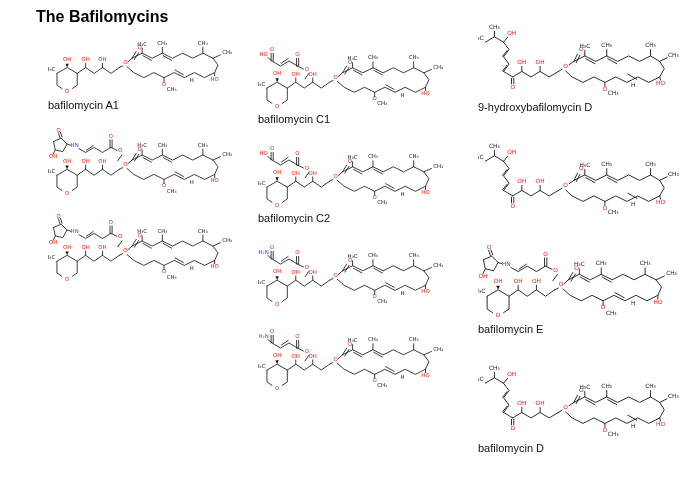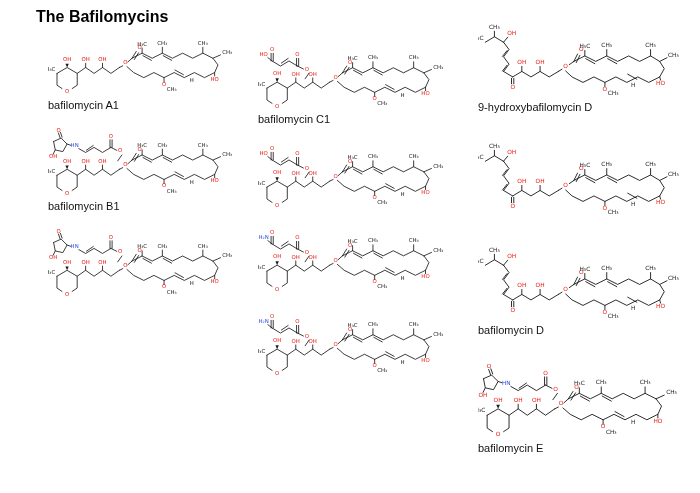--- a/index.html
+++ b/index.html
@@ -116,21 +116,20 @@
               <text x="135" y="22" fill="#1a1a1a">CH₃</text>
               <text x="183" y="22" fill="#1a1a1a">CH₃</text>
               <text x="111" y="23" fill="#1a1a1a">H₃C</text>
               <text x="212" y="33" fill="#1a1a1a">CH₃</text>
               <text x="197" y="64.5" fill="#e8190f">HO</text>
               <text x="137" y="70.5" fill="#e8190f">O</text>
               <text x="146" y="76.5" fill="#1a1a1a">CH₃</text>
               <text x="170" y="66" fill="#1a1a1a">H</text>
             </g>
           </svg></div>
-    <figcaption class="caption">bafilomycin B1</figcaption>
   </figure>
 
   <figure class="compound">
     <div class="structure"><svg viewBox="0 0 230 83" width="195" height="70" xmlns="http://www.w3.org/2000/svg">
             <g stroke="#1a1a1a" stroke-width="1" fill="none" stroke-linecap="round">
               <polyline points="6,16 15,12 22,19 17,28 8,26 6,16"></polyline>
               <polyline points="13.7,11.5 11.7,5.8"></polyline>
               <polyline points="16.1,10.8 14.1,5.1"></polyline>
               <polyline points="8,26 5.5,31"></polyline>
               <polyline points="22,19 26.5,20.5"></polyline>
@@ -293,20 +292,21 @@
               <text x="135" y="18" fill="#1a1a1a">CH₃</text>
               <text x="183" y="18" fill="#1a1a1a">CH₃</text>
               <text x="111" y="19" fill="#1a1a1a">H₃C</text>
               <text x="212" y="29" fill="#1a1a1a">CH₃</text>
               <text x="197" y="60.5" fill="#e8190f">HO</text>
               <text x="137" y="66.5" fill="#e8190f">O</text>
               <text x="146" y="72.5" fill="#1a1a1a">CH₃</text>
               <text x="170" y="62" fill="#1a1a1a">H</text>
             </g>
           </svg></div>
+    <figcaption class="caption">bafilomycin C2</figcaption>
   </figure>
 
   <figure class="compound">
     <div class="structure"><svg viewBox="0 0 230 79" width="196" height="67" xmlns="http://www.w3.org/2000/svg">
             <g stroke="#1a1a1a" stroke-width="1" fill="none" stroke-linecap="round">
               <polyline points="11,16 16,20"></polyline>
               <polyline points="14.9,20 14.9,11"></polyline>
               <polyline points="17.4,20 17.4,11"></polyline>
               <polyline points="16,20 26,26 36,20 46,26"></polyline>
               <polyline points="27,22.5 35,17"></polyline>
@@ -511,72 +511,20 @@
               <text x="141" y="27" fill="#1a1a1a">CH₃</text>
               <text x="189" y="27" fill="#1a1a1a">CH₃</text>
               <text x="117" y="28" fill="#1a1a1a">H₃C</text>
               <text x="214" y="38" fill="#1a1a1a">CH₃</text>
               <text x="200" y="69" fill="#e8190f">HO</text>
               <text x="139" y="75" fill="#e8190f">O</text>
               <text x="148" y="80" fill="#1a1a1a">CH₃</text>
               <text x="170" y="71" fill="#1a1a1a">H</text>
             </g>
           </svg></div>
-  </figure>
-
-  <figure class="compound">
-    <div class="structure"><svg viewBox="0 0 230 84" width="210" height="77" xmlns="http://www.w3.org/2000/svg">
-            <g stroke="#1a1a1a" stroke-width="1" fill="none" stroke-linecap="round">
-              <polyline points="8,22 18,16 28,22"></polyline>
-              <polyline points="18,16 18,10"></polyline>
-              <polyline points="28,22 32.5,16.5"></polyline>
-              <polyline points="28,22 34,30 28,38 34,46 28,54"></polyline>
-              <polyline points="31.8,31.2 26.8,37.5"></polyline>
-              <polyline points="31.8,47.2 26.8,53.5"></polyline>
-              <polyline points="28,54 38,60"></polyline>
-              <polyline points="36.7,61.5 36.7,67.5"></polyline>
-              <polyline points="39.2,61.5 39.2,67.5"></polyline>
-              <polyline points="38,60 48,54 58,60 68,54 78,60 88,54"></polyline>
-              <polyline points="48,54 48,48.5"></polyline>
-              <polyline points="68,54 68,48.5"></polyline>
-              <polyline points="88,54 92,51.5"></polyline>
-              <polyline points="100,46.5 105,43"></polyline>
-              <polyline points="105,43 109,35"></polyline>
-              <polyline points="107.6,44.3 111.6,36.3"></polyline>
-              <polyline points="105,43 117,37 129,43 141,37 153,43 165,37 177,43 189,37 199,43 204,51 199,60 187,66 175,60 163,66 151,60 139,66 127,60 115,66 103,60 96,53.5"></polyline>
-              <polyline points="118,40 128,45.5"></polyline>
-              <polyline points="142,40 152,45.5"></polyline>
-              <polyline points="164,57 174,62.5"></polyline>
-              <polyline points="141,37 141,30"></polyline>
-              <polyline points="189,37 189,30"></polyline>
-              <polyline points="117,37 117,31"></polyline>
-              <polyline points="199,43 207,39"></polyline>
-              <polyline points="199,60 200,63.5"></polyline>
-              <polyline points="139,66 139,70.5"></polyline>
-            </g>
-            <g text-anchor="middle" stroke="none">
-              <text x="6" y="20" fill="#1a1a1a" text-anchor="end">H₃C</text>
-              <text x="18" y="7.5" fill="#1a1a1a">CH₃</text>
-              <text x="37" y="14.5" fill="#e8190f">OH</text>
-              <text x="38" y="73" fill="#e8190f">O</text>
-              <text x="48" y="45.5" fill="#e8190f">OH</text>
-              <text x="68" y="45.5" fill="#e8190f">OH</text>
-              <text x="96" y="50" fill="#e8190f">O</text>
-              <text x="113" y="32" fill="#e8190f">O</text>
-              <text x="141" y="27" fill="#1a1a1a">CH₃</text>
-              <text x="189" y="27" fill="#1a1a1a">CH₃</text>
-              <text x="117" y="28" fill="#1a1a1a">H₃C</text>
-              <text x="214" y="38" fill="#1a1a1a">CH₃</text>
-              <text x="200" y="69" fill="#e8190f">HO</text>
-              <text x="139" y="75" fill="#e8190f">O</text>
-              <text x="148" y="80" fill="#1a1a1a">CH₃</text>
-              <text x="170" y="71" fill="#1a1a1a">H</text>
-            </g>
-          </svg></div>
-    <figcaption class="caption">bafilomycin D</figcaption>
   </figure>
 
   <figure class="compound">
     <div class="structure"><svg viewBox="0 0 230 83" width="210" height="76" xmlns="http://www.w3.org/2000/svg">
             <g stroke="#1a1a1a" stroke-width="1" fill="none" stroke-linecap="round">
               <polyline points="6,16 15,12 22,19 17,28 8,26 6,16"></polyline>
               <polyline points="13.7,11.5 11.7,5.8"></polyline>
               <polyline points="16.1,10.8 14.1,5.1"></polyline>
               <polyline points="8,26 5.5,31"></polyline>
               <polyline points="22,19 26.5,20.5"></polyline>
@@ -625,14 +573,66 @@
               <text x="111" y="23" fill="#1a1a1a">H₃C</text>
               <text x="212" y="33" fill="#1a1a1a">CH₃</text>
               <text x="197" y="64.5" fill="#e8190f">HO</text>
               <text x="137" y="70.5" fill="#e8190f">O</text>
               <text x="146" y="76.5" fill="#1a1a1a">CH₃</text>
               <text x="170" y="66" fill="#1a1a1a">H</text>
             </g>
           </svg></div>
     <figcaption class="caption">bafilomycin E</figcaption>
   </figure>
+
+  <figure class="compound">
+    <div class="structure"><svg viewBox="0 0 230 84" width="210" height="77" xmlns="http://www.w3.org/2000/svg">
+            <g stroke="#1a1a1a" stroke-width="1" fill="none" stroke-linecap="round">
+              <polyline points="8,22 18,16 28,22"></polyline>
+              <polyline points="18,16 18,10"></polyline>
+              <polyline points="28,22 32.5,16.5"></polyline>
+              <polyline points="28,22 34,30 28,38 34,46 28,54"></polyline>
+              <polyline points="31.8,31.2 26.8,37.5"></polyline>
+              <polyline points="31.8,47.2 26.8,53.5"></polyline>
+              <polyline points="28,54 38,60"></polyline>
+              <polyline points="36.7,61.5 36.7,67.5"></polyline>
+              <polyline points="39.2,61.5 39.2,67.5"></polyline>
+              <polyline points="38,60 48,54 58,60 68,54 78,60 88,54"></polyline>
+              <polyline points="48,54 48,48.5"></polyline>
+              <polyline points="68,54 68,48.5"></polyline>
+              <polyline points="88,54 92,51.5"></polyline>
+              <polyline points="100,46.5 105,43"></polyline>
+              <polyline points="105,43 109,35"></polyline>
+              <polyline points="107.6,44.3 111.6,36.3"></polyline>
+              <polyline points="105,43 117,37 129,43 141,37 153,43 165,37 177,43 189,37 199,43 204,51 199,60 187,66 175,60 163,66 151,60 139,66 127,60 115,66 103,60 96,53.5"></polyline>
+              <polyline points="118,40 128,45.5"></polyline>
+              <polyline points="142,40 152,45.5"></polyline>
+              <polyline points="164,57 174,62.5"></polyline>
+              <polyline points="141,37 141,30"></polyline>
+              <polyline points="189,37 189,30"></polyline>
+              <polyline points="117,37 117,31"></polyline>
+              <polyline points="199,43 207,39"></polyline>
+              <polyline points="199,60 200,63.5"></polyline>
+              <polyline points="139,66 139,70.5"></polyline>
+            </g>
+            <g text-anchor="middle" stroke="none">
+              <text x="6" y="20" fill="#1a1a1a" text-anchor="end">H₃C</text>
+              <text x="18" y="7.5" fill="#1a1a1a">CH₃</text>
+              <text x="37" y="14.5" fill="#e8190f">OH</text>
+              <text x="38" y="73" fill="#e8190f">O</text>
+              <text x="48" y="45.5" fill="#e8190f">OH</text>
+              <text x="68" y="45.5" fill="#e8190f">OH</text>
+              <text x="96" y="50" fill="#e8190f">O</text>
+              <text x="113" y="32" fill="#e8190f">O</text>
+              <text x="141" y="27" fill="#1a1a1a">CH₃</text>
+              <text x="189" y="27" fill="#1a1a1a">CH₃</text>
+              <text x="117" y="28" fill="#1a1a1a">H₃C</text>
+              <text x="214" y="38" fill="#1a1a1a">CH₃</text>
+              <text x="200" y="69" fill="#e8190f">HO</text>
+              <text x="139" y="75" fill="#e8190f">O</text>
+              <text x="148" y="80" fill="#1a1a1a">CH₃</text>
+              <text x="170" y="71" fill="#1a1a1a">H</text>
+            </g>
+          </svg></div>
+    <figcaption class="caption">bafilomycin D</figcaption>
+  </figure>
 </div>
 </div>
 
 </body></html>

